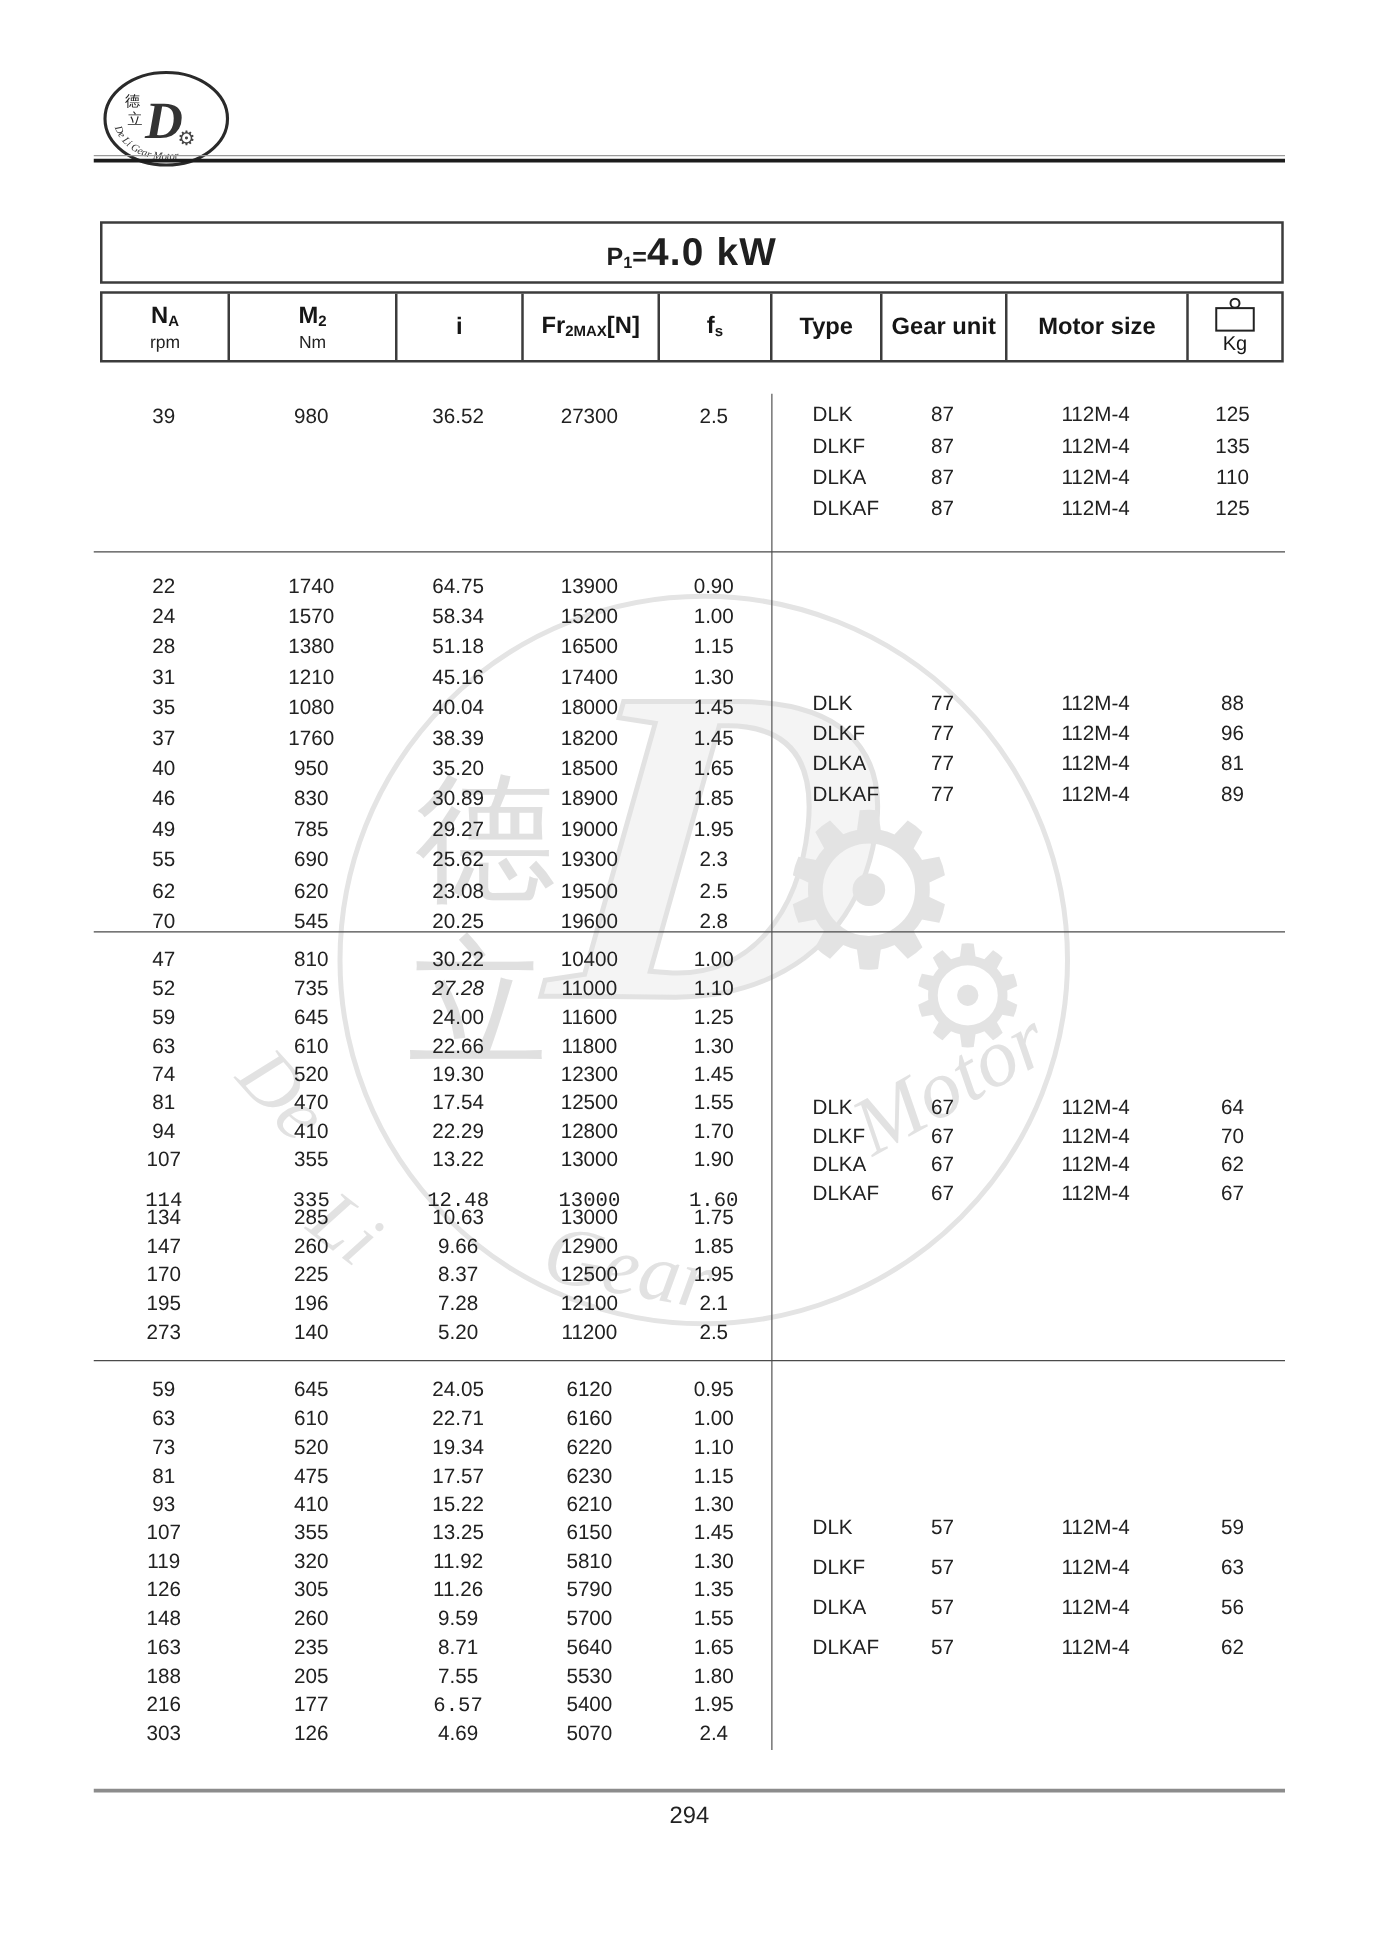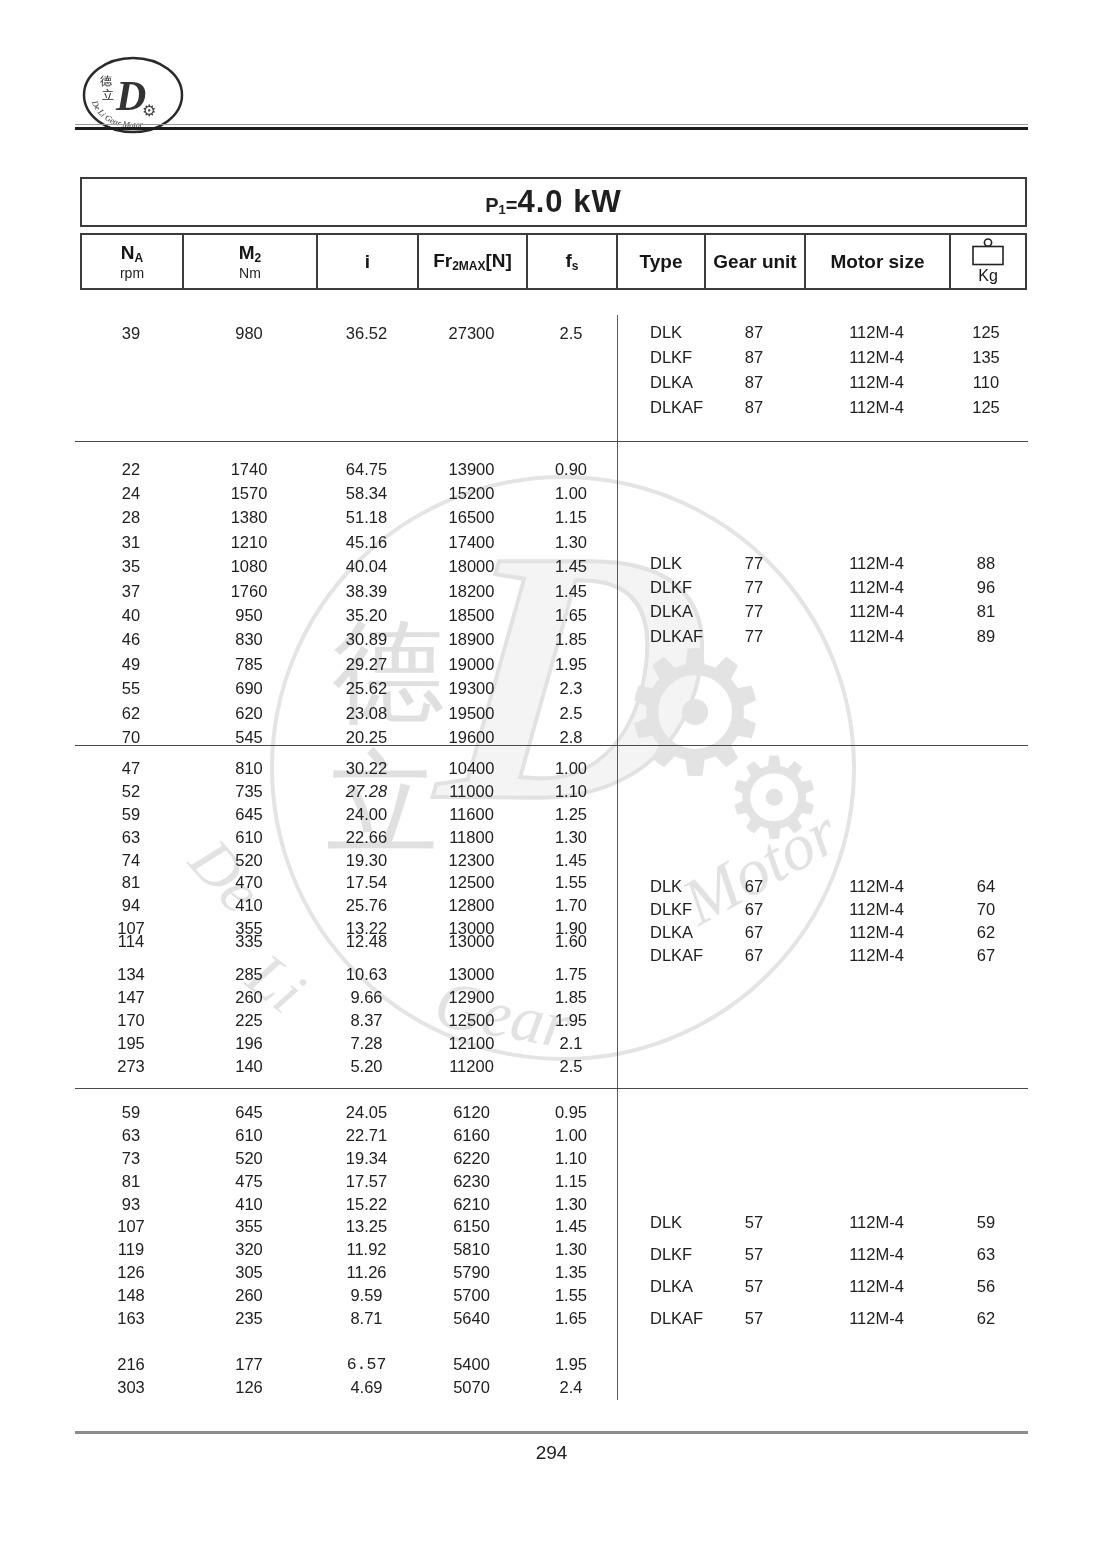--- a/index.html
+++ b/index.html
@@ -316,32 +316,32 @@
         <div class="row9" style="top: 124.5px; height: 22.9px;">
           <span class="cell" style="grid-column: 1;">81</span>
           <span class="cell" style="grid-column: 2;">470</span>
           <span class="cell" style="grid-column: 3;">17.54</span>
           <span class="cell" style="grid-column: 4;">12500</span>
           <span class="cell" style="grid-column: 5;">1.55</span>
         </div>
         <div class="row9" style="top: 147.4px; height: 22.9px;">
           <span class="cell" style="grid-column: 1; text-align: center;">94</span>
           <span class="cell" style="grid-column: 2;">410</span>
-          <span class="cell" style="grid-column: 3;">25.76</span>
+          <span class="cell" style="grid-column: 3;">22.29</span>
           <span class="cell" style="grid-column: 4;">12800</span>
           <span class="cell" style="grid-column: 5;">1.70</span>
         </div>
         <div class="row9" style="top: 170.3px; height: 22.9px;">
           <span class="cell" style="grid-column: 1;">107</span>
           <span class="cell" style="grid-column: 2;">355</span>
           <span class="cell" style="grid-column: 3;">13.22</span>
           <span class="cell" style="grid-column: 4;">13000</span>
           <span class="cell" style="grid-column: 5;">1.90</span>
         </div>
-        <div class="row9" style="top: 183px; height: 22.9px;">
+        <div class="row9" style="top: 202px; height: 22.9px; font-family: Liberation Mono, monospace;">
           <span class="cell" style="grid-column: 1;">114</span>
           <span class="cell" style="grid-column: 2;">335</span>
           <span class="cell" style="grid-column: 3;">12.48</span>
           <span class="cell" style="grid-column: 4;">13000</span>
           <span class="cell" style="grid-column: 5;">1.60</span>
         </div>
         <div class="row9" style="top: 216.1px; height: 22.9px;">
           <span class="cell" style="grid-column: 1;">134</span>
           <span class="cell" style="grid-column: 2;">285</span>
           <span class="cell" style="grid-column: 3;">10.63</span>
@@ -465,20 +465,27 @@
           <span class="cell" style="grid-column: 4;">5700</span>
           <span class="cell" style="grid-column: 5;">1.55</span>
         </div>
         <div class="row9" style="top: 217.1px; height: 22.9px;">
           <span class="cell" style="grid-column: 1;">163</span>
           <span class="cell" style="grid-column: 2;">235</span>
           <span class="cell" style="grid-column: 3;">8.71</span>
           <span class="cell" style="grid-column: 4;">5640</span>
           <span class="cell" style="grid-column: 5;">1.65</span>
         </div>
+        <div class="row9" style="top: 240px; height: 22.9px;">
+          <span class="cell" style="grid-column: 1;">188</span>
+          <span class="cell" style="grid-column: 2;">205</span>
+          <span class="cell" style="grid-column: 3;">7.55</span>
+          <span class="cell" style="grid-column: 4;">5530</span>
+          <span class="cell" style="grid-column: 5;">1.80</span>
+        </div>
         <div class="row9" style="top: 262.9px; height: 22.9px;">
           <span class="cell" style="grid-column: 1;">216</span>
           <span class="cell" style="grid-column: 2;">177</span>
           <span class="cell" style="grid-column: 3; font-family: Liberation Mono, monospace;">6.57</span>
           <span class="cell" style="grid-column: 4;">5400</span>
           <span class="cell" style="grid-column: 5;">1.95</span>
         </div>
         <div class="row9" style="top: 285.8px; height: 22.9px;">
           <span class="cell" style="grid-column: 1;">303</span>
           <span class="cell" style="grid-column: 2;">126</span>

